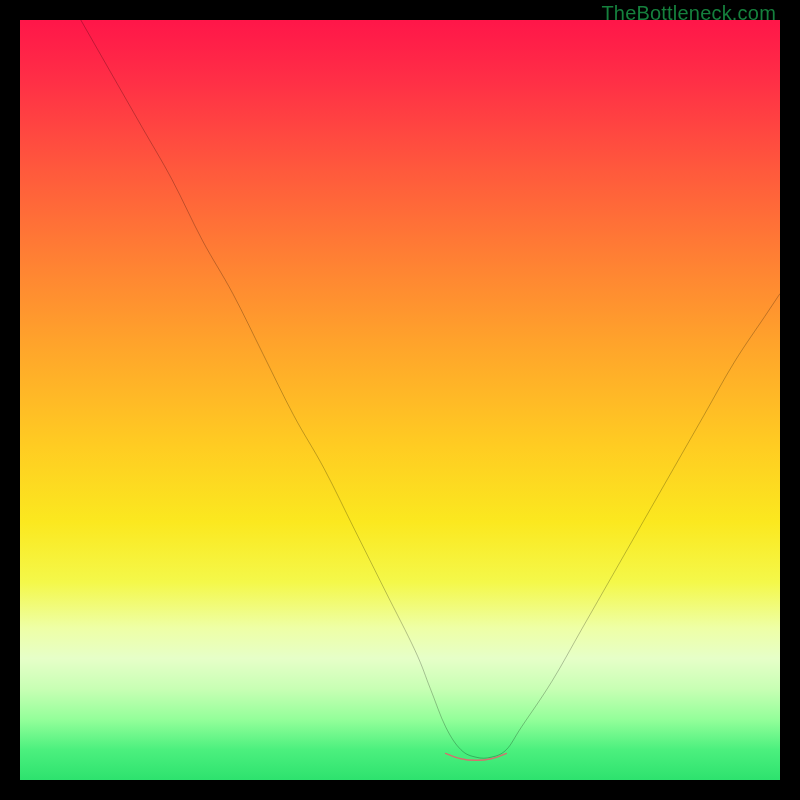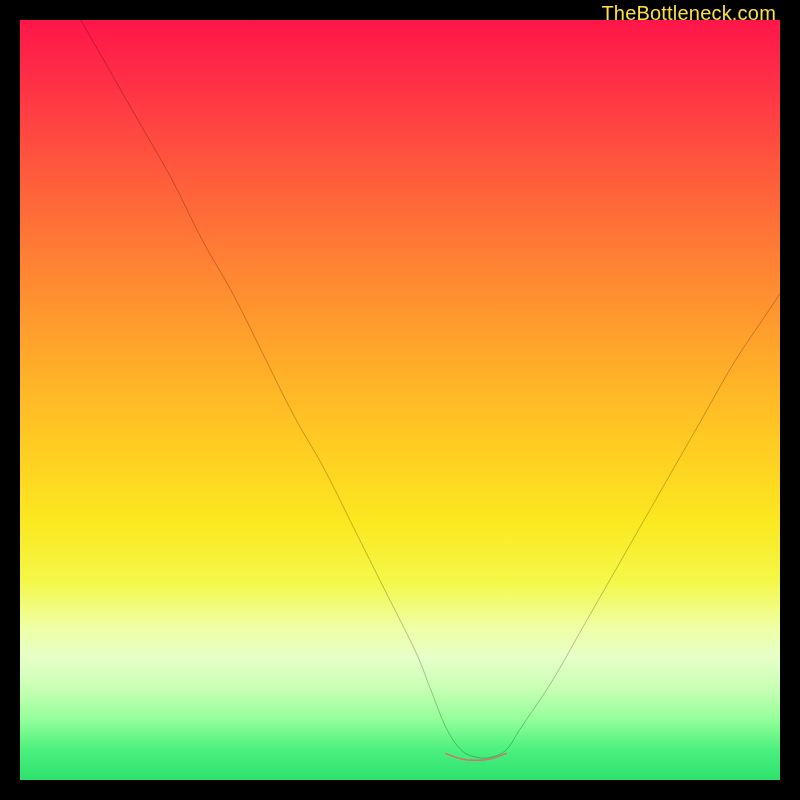--- a/index.html
+++ b/index.html
@@ -45,21 +45,21 @@
     left: 0; top: 0;
     width: 100%; height: 100%;
     pointer-events: none;
   }
   .watermark {
     position: absolute;
     top: 2px;
     right: 24px;
     font-family: Arial, Helvetica, sans-serif;
     font-size: 20px;
-    color: #fde047;
+    color: #15803d;
     letter-spacing: 0.2px;
     user-select: none;
   }
 </style>
 </head>
 <body>
 
 <div class="frame">
   <div class="watermark">TheBottleneck.com</div>
   <div class="plot-area">

